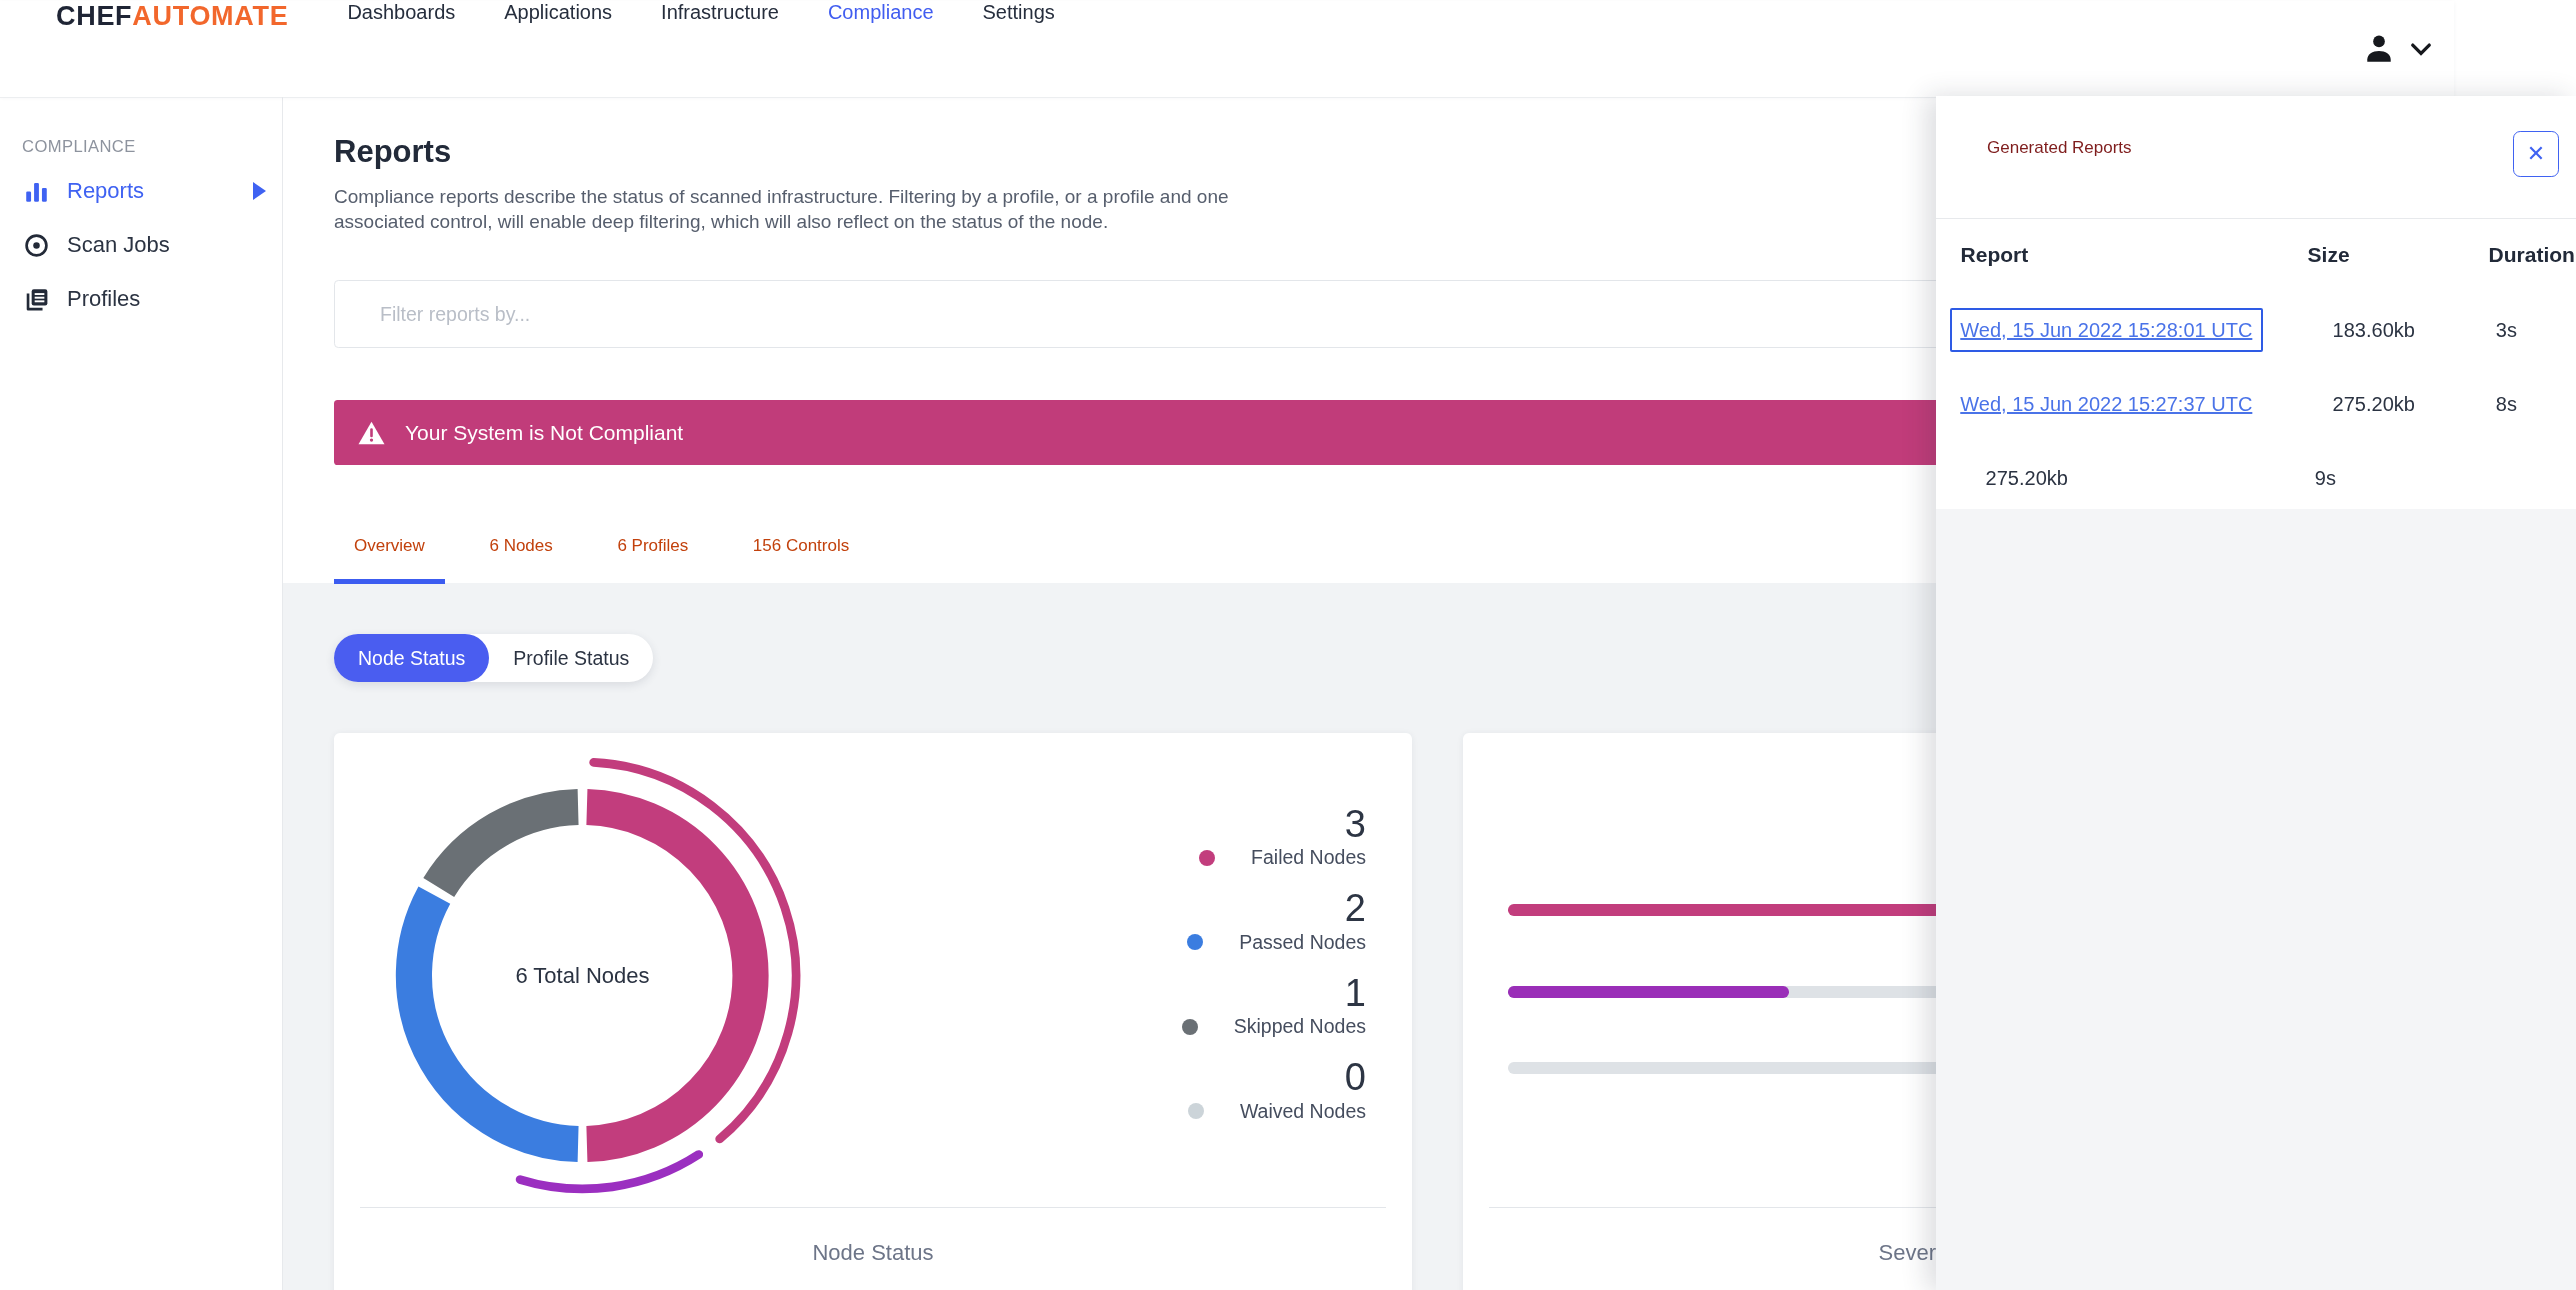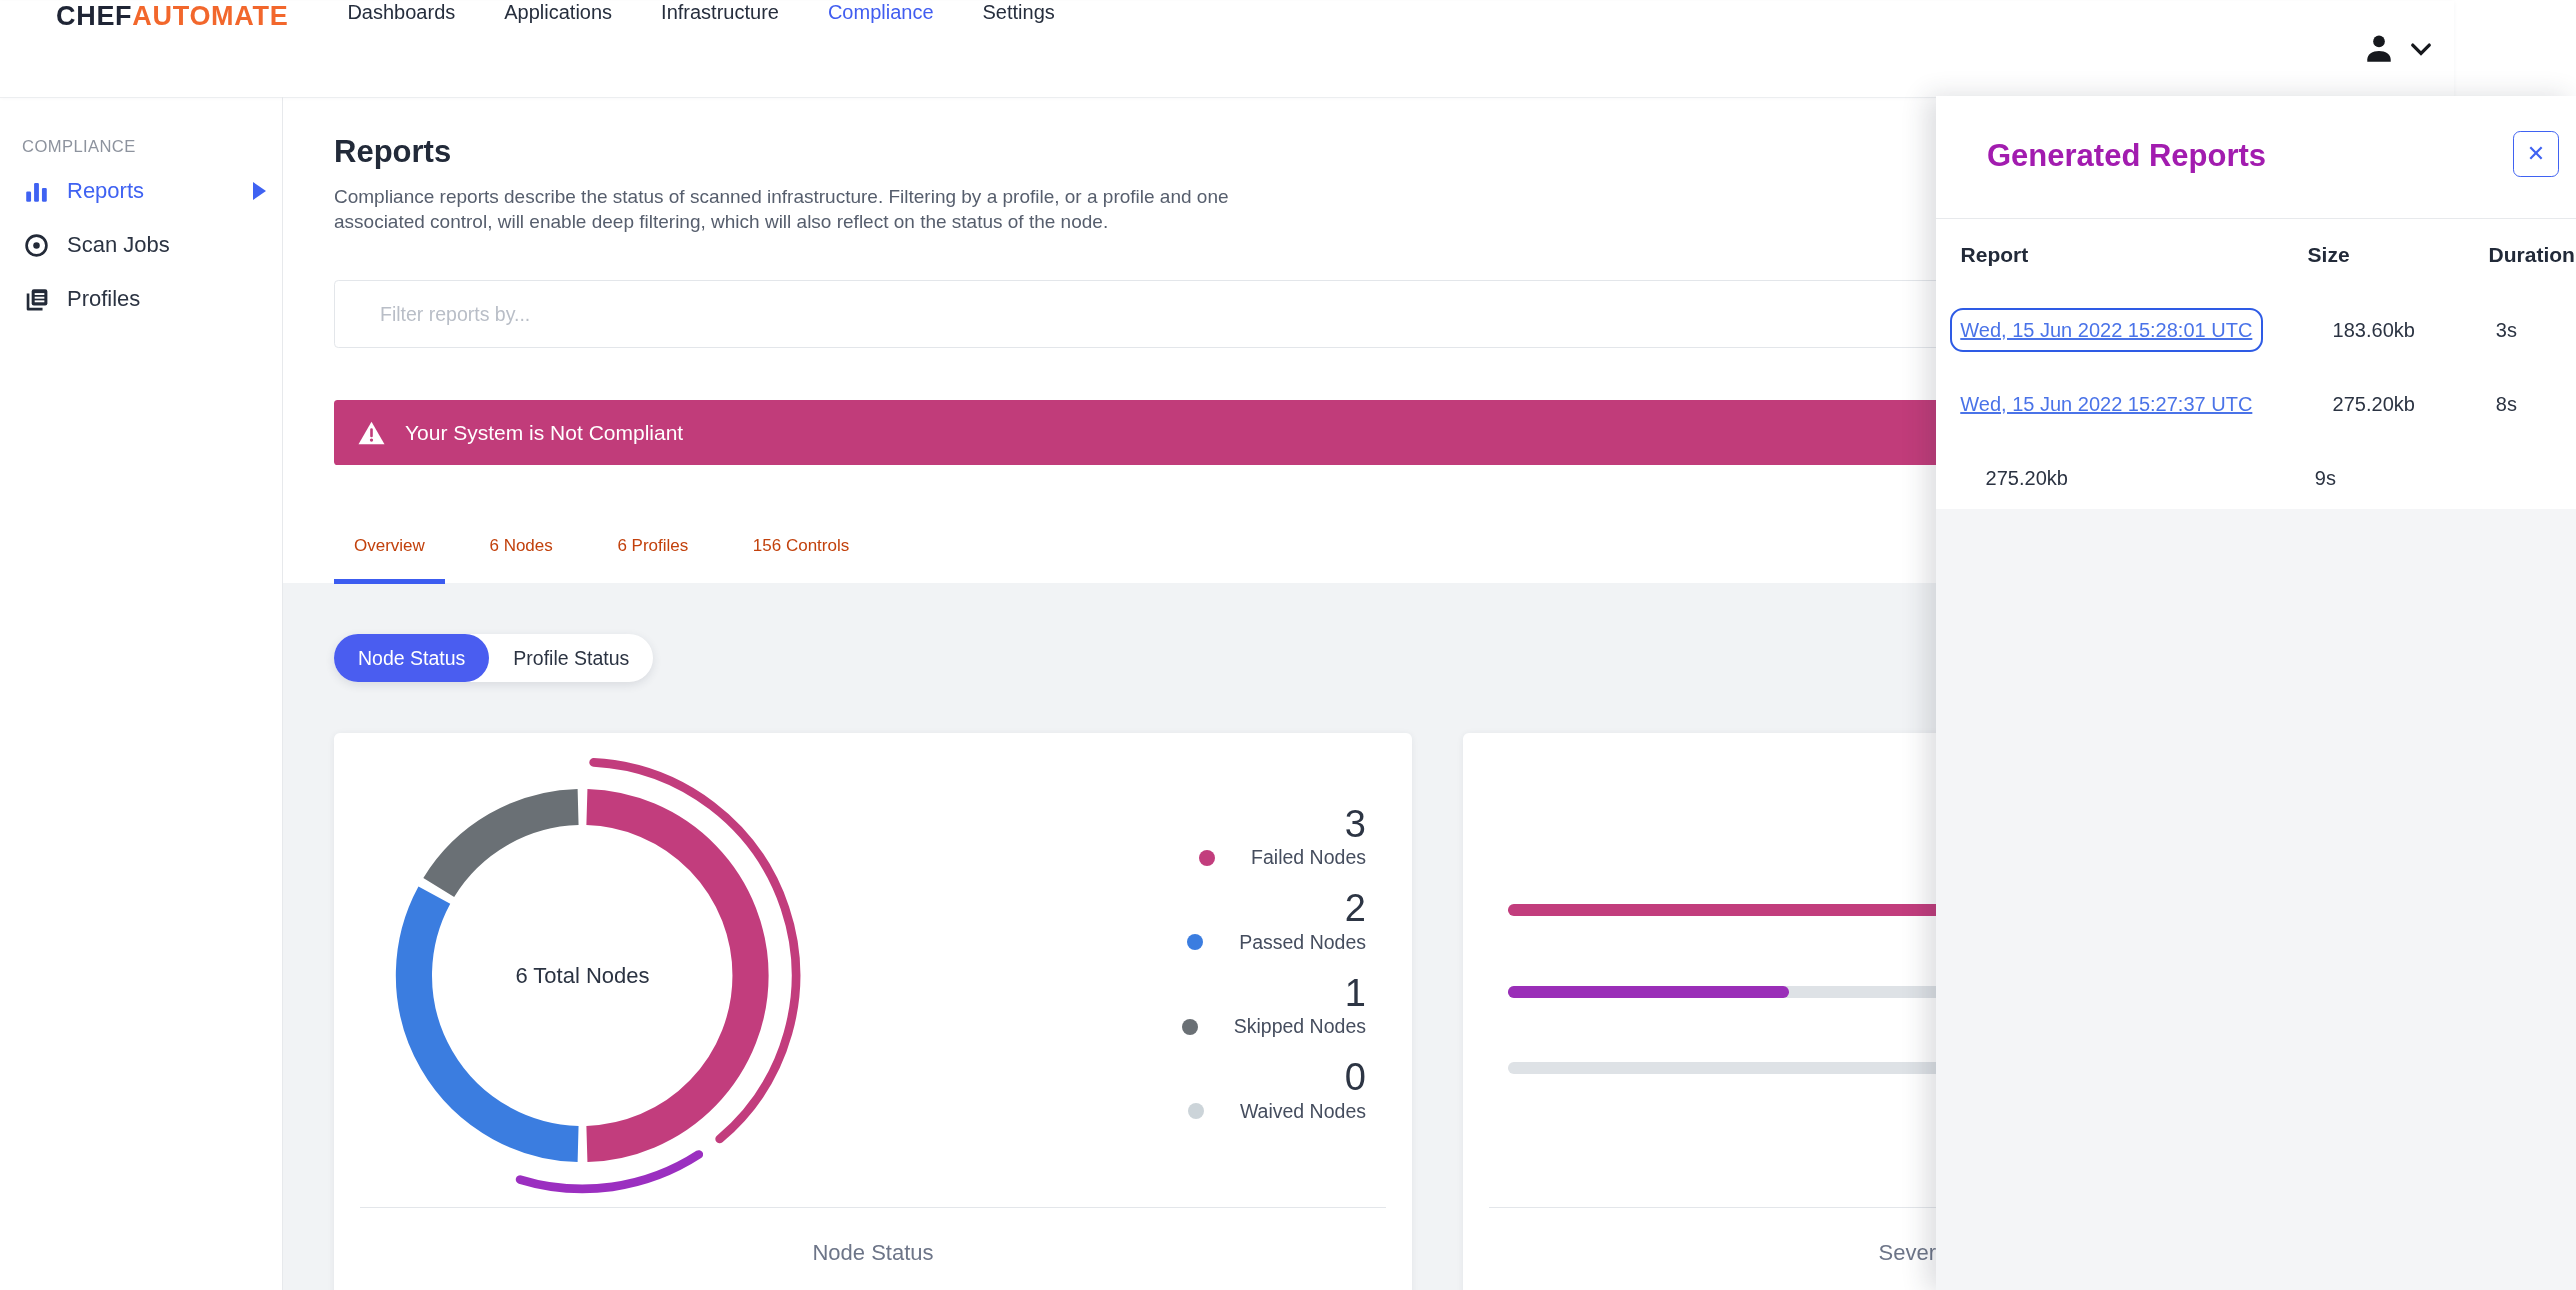--- a/index.html
+++ b/index.html
@@ -73,35 +73,35 @@
   .legend-lbl{font-size:19.5px;color:#454d5e;}
 
   .sev-bar{position:absolute;height:11.6px;border-radius:5.8px;}
   .sev-track{left:45px;width:962px;background:#dee2e6;}
   .sev-fill{left:45px;}
 
   
   .panel{position:absolute;left:1936px;top:96px;width:640px;height:1195px;background:#f4f5f7;z-index:40;
          box-shadow:-8.7px 0 24.6px rgba(35,43,61,.16);}
   .panel-white{position:absolute;left:0;top:0;width:640px;height:413px;background:#fff;}
-  .panel-title{position:absolute;left:51px;top:42px;font-size:31px;font-weight:700;color:#a21caf;}
+  .panel-title{position:absolute;left:51px;top:42px;font-size:17px;font-weight:400;color:#7f1d1d;}
   .close-btn{position:absolute;left:577px;top:35px;width:46px;height:46px;border:1.4px solid #3f62f2;border-radius:7.2px;
              background:#fff;display:flex;align-items:center;justify-content:center;cursor:pointer;box-sizing:border-box;}
   .close-btn span{font-size:22px;color:#3f62f2;line-height:1;}
   .panel-divider{position:absolute;left:0;top:122px;width:640px;height:1.4px;background:#e7e9ec;}
 
   .grid-row{display:grid;grid-template-columns:347px 181px 1fr;align-items:center;}
   .tbl-head{position:absolute;left:24.6px;top:137px;width:601px;height:43px;font-size:21px;font-weight:700;color:#222a39;}
   .tbl-head .c{text-align:left;}
   .tbl-rows{position:absolute;left:24.6px;top:197px;width:601px;}
   .tbl-row{height:74px;font-size:20px;}
   .tbl-row .size-cell{padding-left:25px;color:#2b3342;}
   .tbl-row .dur-cell{padding-left:7.2px;color:#2b3342;}
   .report-link{color:#4a73e8;text-decoration:underline;cursor:pointer;}
-  .link-wrap{display:inline-block;border:2.2px solid transparent;border-radius:13px;padding:8.7px 8.7px;margin-left:-11px;}
+  .link-wrap{display:inline-block;border:2.2px solid transparent;border-radius:2px;padding:8.7px 8.7px;margin-left:-11px;}
   .link-wrap.focused{border-color:#2e5be5;}
 </style>
 </head>
 <body>
 
 <div class="stage">
 
   <div class="topnav">
     <div class="logo">
       <span class="chef">CHEF</span><span class="automate">AUTOMATE</span>

